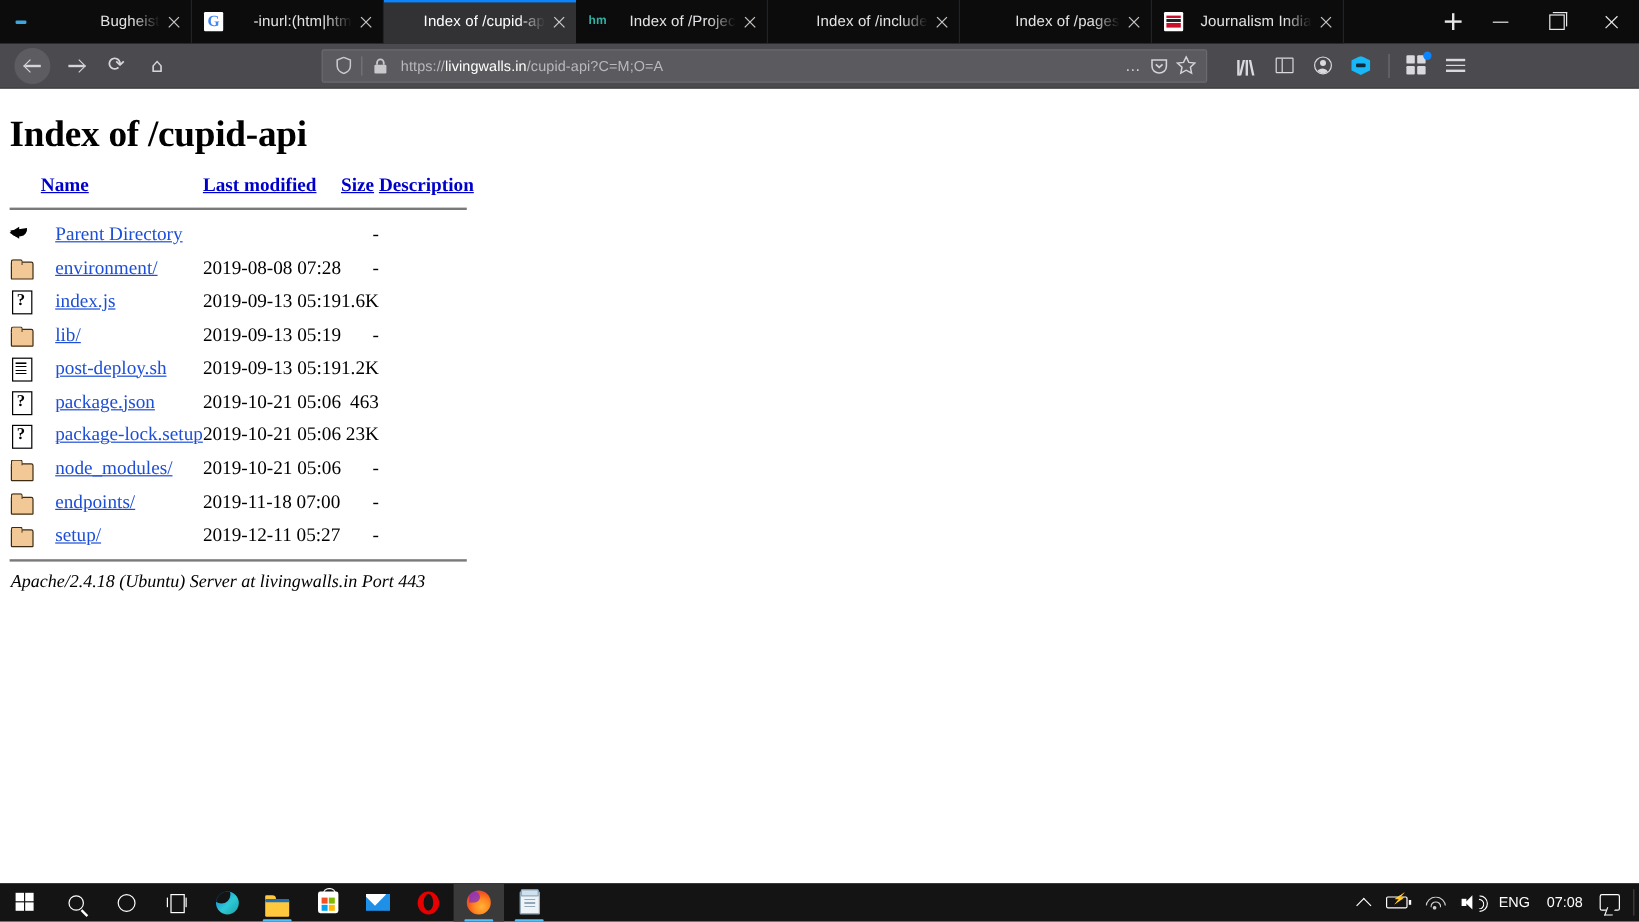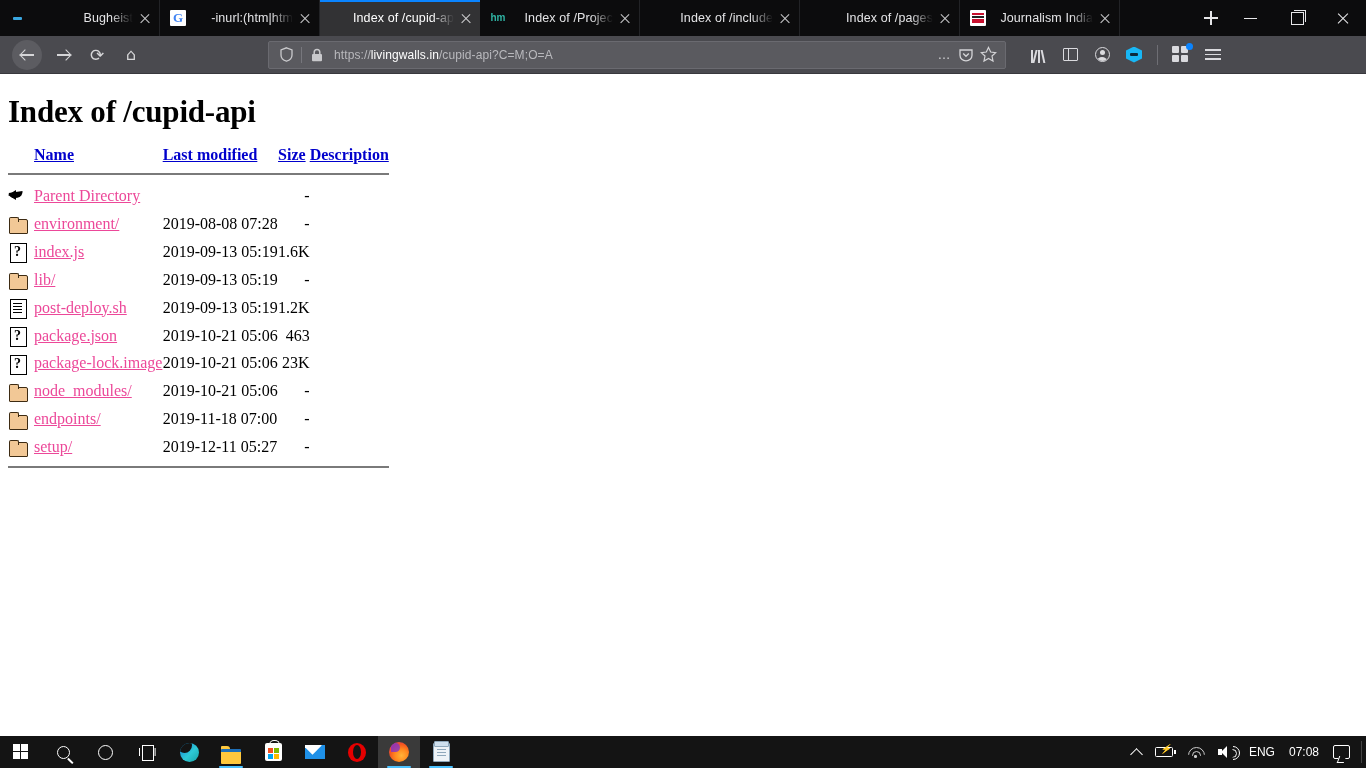--- a/index.html
+++ b/index.html
@@ -391,22 +391,23 @@
     white-space: nowrap;
     vertical-align: middle;
     line-height: 1.62;
   }
   td.c-icon { width: 26px; padding-left: 2px; }
   td.c-name { padding-right: 10px; }
   td.c-date { padding-right: 10px; text-align: left; }
   td.c-size { text-align: right; padding-right: 6px; }
   td.c-desc { }
   table#idx td a {
-    color: #ec4899;
+    color: #1d4ed8;
     text-decoration: underline;
+    margin-left: 12px;
   }
   tr.hr-row td {
     padding: 0;
   }
   .hrline {
     height: 0;
     border-top: 2px solid #7a7a7a;
     margin: 4px 0 6px 0;
     width: 381px;
   }
@@ -897,21 +898,21 @@
           </tr>
           <tr>
             <td class="c-icon"><span class="ico ico-unknown"></span></td>
             <td class="c-name"><a href="#">package.json</a></td>
             <td class="c-date">2019-10-21 05:06</td>
             <td class="c-size">463</td>
             <td class="c-desc"></td>
           </tr>
           <tr>
             <td class="c-icon"><span class="ico ico-unknown"></span></td>
-            <td class="c-name"><a href="#">package-lock.image</a></td>
+            <td class="c-name"><a href="#">package-lock.setup</a></td>
             <td class="c-date">2019-10-21 05:06</td>
             <td class="c-size">23K</td>
             <td class="c-desc"></td>
           </tr>
           <tr>
             <td class="c-icon"><span class="ico ico-folder"></span></td>
             <td class="c-name"><a href="#">node_modules/</a></td>
             <td class="c-date">2019-10-21 05:06</td>
             <td class="c-size">-</td>
             <td class="c-desc"></td>
@@ -933,20 +934,21 @@
         </tbody>
       <tfoot>
         <tr class="hr-row">
           <td colspan="5">
             <div class="hrline"></div>
           </td>
         </tr>
       </tfoot>
     </table>
 
+    <div id="footer-sig">Apache/2.4.18 (Ubuntu) Server at livingwalls.in Port 443</div>
   </div>
 </div>
 
 <div id="taskbar">
   <div id="tb-left">
     <div class="tb-item">
       <span class="win-logo">
         <i class="a"></i>
           <i class="b"></i>
           <i class="c"></i>

